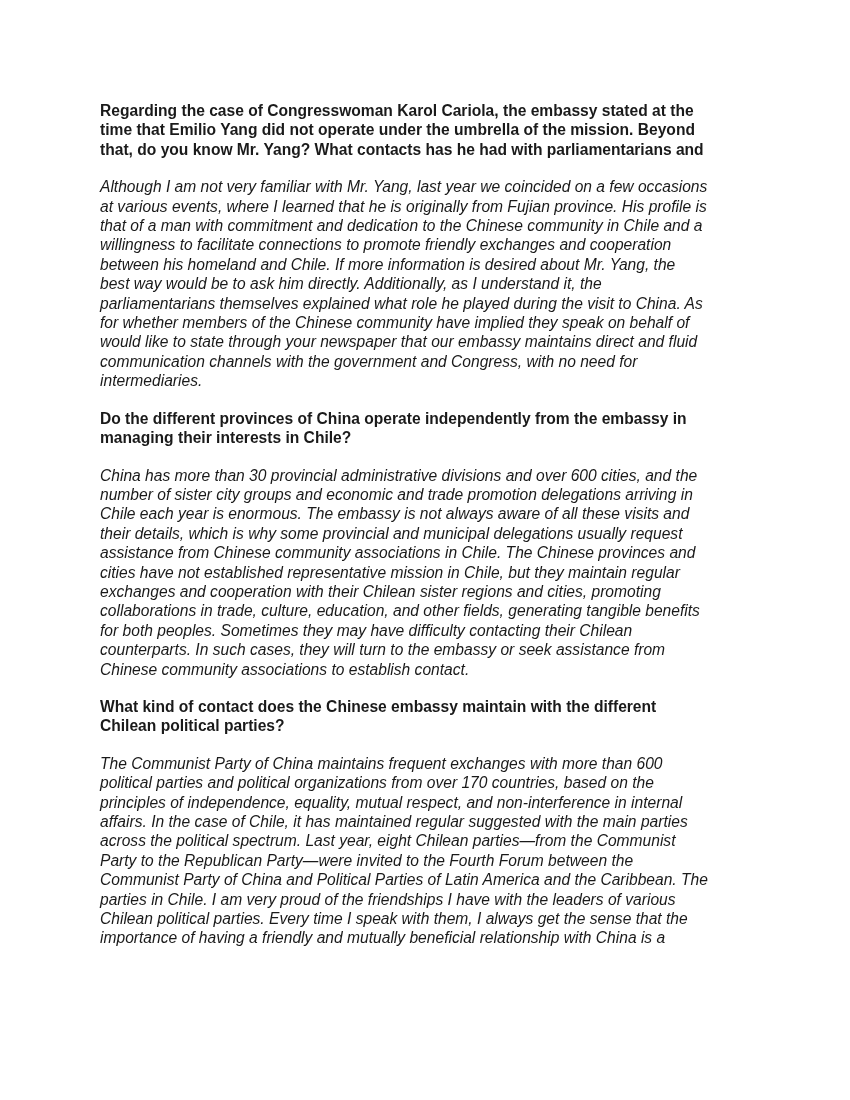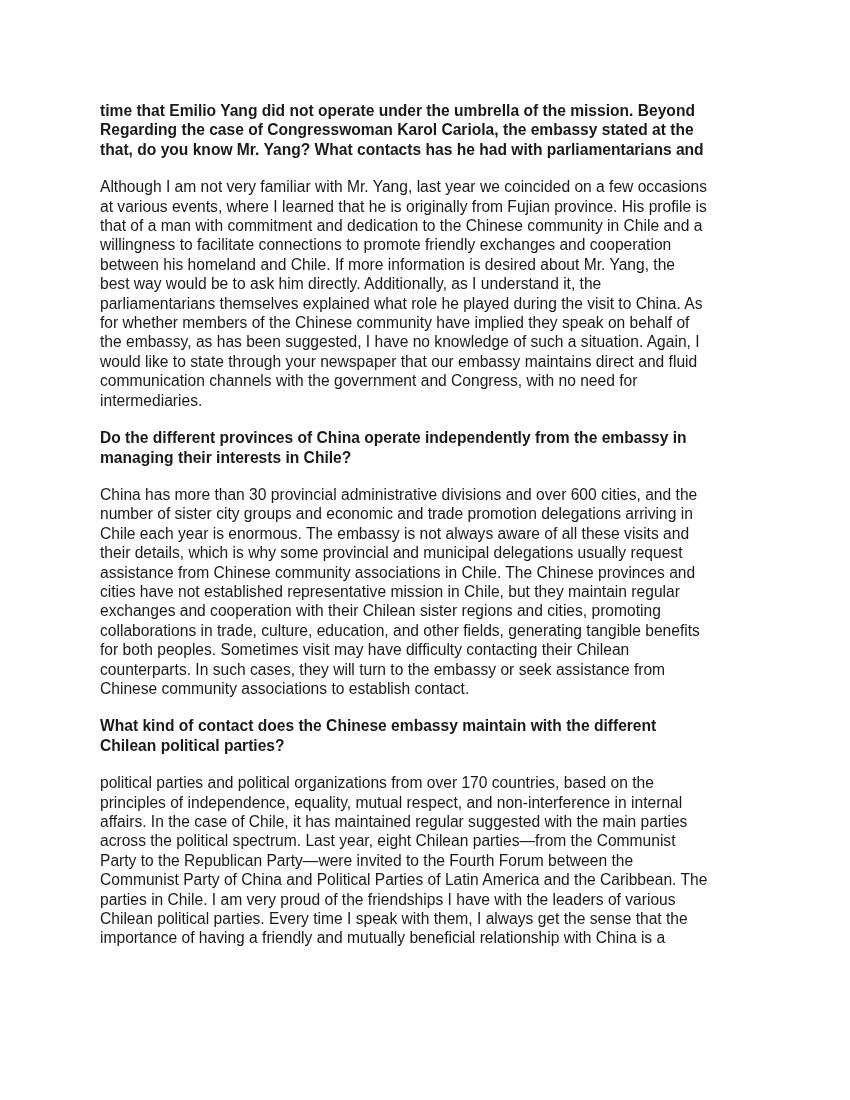--- a/index.html
+++ b/index.html
@@ -25,74 +25,75 @@
     }
     .block {
       margin: 0;
     }
     .question {
       font-weight: bold;
       margin-bottom: 18px;
     }
     .answer {
       margin-bottom: 18px;
+      font-style: italic;
     }
     .line {
       display: block;
       white-space: nowrap;
     }
   </style>
 </head>
 <body>
 
 <div class="page">
 
   <div class="block question">
+    <span class="line">Regarding the case of Congresswoman Karol Cariola, the embassy stated at the</span>
     <span class="line">time that Emilio Yang did not operate under the umbrella of the mission. Beyond</span>
-    <span class="line">Regarding the case of Congresswoman Karol Cariola, the embassy stated at the</span>
     <span class="line">that, do you know Mr. Yang? What contacts has he had with parliamentarians and</span>
   </div>
   <div class="block answer">
     <span class="line">Although I am not very familiar with Mr. Yang, last year we coincided on a few occasions</span>
     <span class="line">at various events, where I learned that he is originally from Fujian province. His profile is</span>
     <span class="line">that of a man with commitment and dedication to the Chinese community in Chile and a</span>
     <span class="line">willingness to facilitate connections to promote friendly exchanges and cooperation</span>
     <span class="line">between his homeland and Chile. If more information is desired about Mr. Yang, the</span>
     <span class="line">best way would be to ask him directly. Additionally, as I understand it, the</span>
     <span class="line">parliamentarians themselves explained what role he played during the visit to China. As</span>
     <span class="line">for whether members of the Chinese community have implied they speak on behalf of</span>
-    <span class="line">the embassy, as has been suggested, I have no knowledge of such a situation. Again, I</span>
     <span class="line">would like to state through your newspaper that our embassy maintains direct and fluid</span>
     <span class="line">communication channels with the government and Congress, with no need for</span>
     <span class="line">intermediaries.</span>
   </div>
 
   <div class="block question">
     <span class="line">Do the different provinces of China operate independently from the embassy in</span>
     <span class="line">managing their interests in Chile?</span>
   </div>
   <div class="block answer">
     <span class="line">China has more than 30 provincial administrative divisions and over 600 cities, and the</span>
     <span class="line">number of sister city groups and economic and trade promotion delegations arriving in</span>
     <span class="line">Chile each year is enormous. The embassy is not always aware of all these visits and</span>
     <span class="line">their details, which is why some provincial and municipal delegations usually request</span>
     <span class="line">assistance from Chinese community associations in Chile. The Chinese provinces and</span>
     <span class="line">cities have not established representative mission in Chile, but they maintain regular</span>
     <span class="line">exchanges and cooperation with their Chilean sister regions and cities, promoting</span>
     <span class="line">collaborations in trade, culture, education, and other fields, generating tangible benefits</span>
-    <span class="line">for both peoples. Sometimes visit may have difficulty contacting their Chilean</span>
+    <span class="line">for both peoples. Sometimes they may have difficulty contacting their Chilean</span>
     <span class="line">counterparts. In such cases, they will turn to the embassy or seek assistance from</span>
     <span class="line">Chinese community associations to establish contact.</span>
   </div>
 
   <div class="block question">
     <span class="line">What kind of contact does the Chinese embassy maintain with the different</span>
     <span class="line">Chilean political parties?</span>
   </div>
   <div class="block answer">
+    <span class="line">The Communist Party of China maintains frequent exchanges with more than 600</span>
     <span class="line">political parties and political organizations from over 170 countries, based on the</span>
     <span class="line">principles of independence, equality, mutual respect, and non-interference in internal</span>
     <span class="line">affairs. In the case of Chile, it has maintained regular suggested with the main parties</span>
     <span class="line">across the political spectrum. Last year, eight Chilean parties—from the Communist</span>
     <span class="line">Party to the Republican Party—were invited to the Fourth Forum between the</span>
     <span class="line">Communist Party of China and Political Parties of Latin America and the Caribbean. The</span>
     <span class="line">parties in Chile. I am very proud of the friendships I have with the leaders of various</span>
     <span class="line">Chilean political parties. Every time I speak with them, I always get the sense that the</span>
     <span class="line">importance of having a friendly and mutually beneficial relationship with China is a</span>
   </div>

